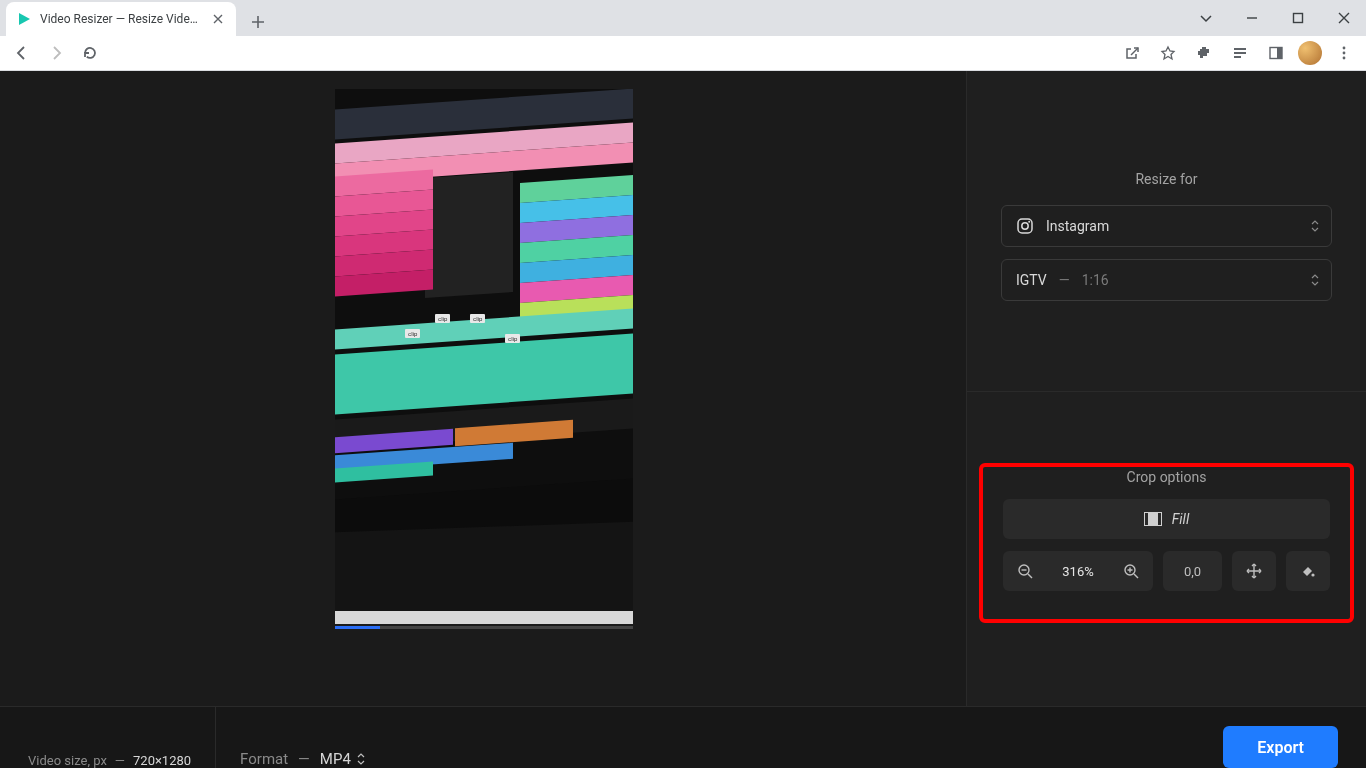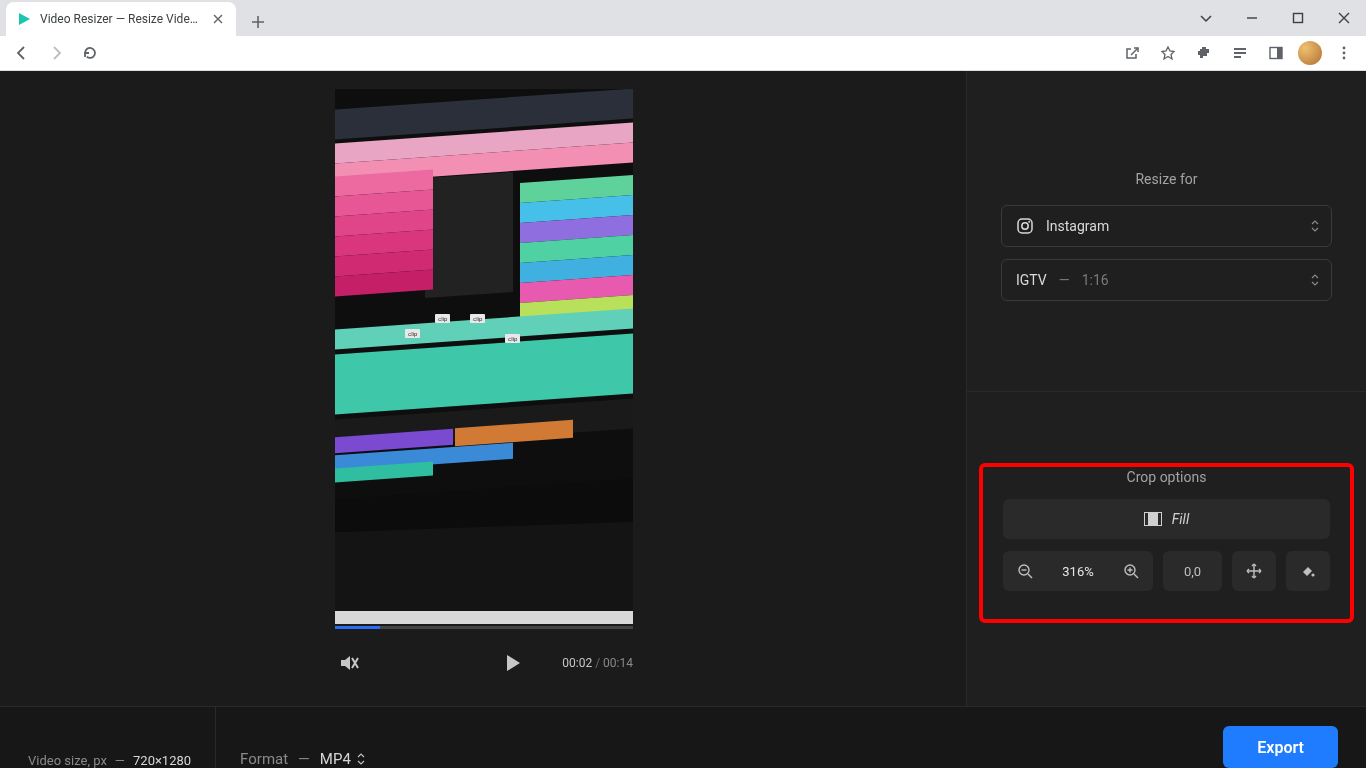--- a/index.html
+++ b/index.html
@@ -230,38 +230,20 @@
 
         <div style="position:absolute;left:0;right:0;top:438px;height:100px;background:#141414;transform:skewY(-2deg);"></div>
         <div style="position:absolute;left:0;right:0;top:522px;height:14px;background:#d8d8d8;"></div>
       </div>
     </div>
 
     <div class="progress-bar">
       <div class="progress-fill"></div>
     </div>
 
-    <div class="player-controls">
-      <div class="pc-btn">
-        <svg width="22" height="22" viewBox="0 0 22 22">
-            <path d="M3 8 H7 L12 4 V18 L7 14 H3 Z" fill="#c7c7c7"></path>
-            <path d="M14 6 L20 16 M20 6 L14 16" stroke="#c7c7c7" stroke-width="2"></path>
-          </svg>
-      </div>
-      <div class="pc-btn pc-play">
-        <svg width="22" height="22" viewBox="0 0 22 22">
-            <polygon points="6,3 19,11 6,19" fill="#c7c7c7"></polygon>
-          </svg>
-      </div>
-      <div class="pc-time">
-        <span>00:02</span>
-        <span style="color:#6a6a6a;"> / </span>
-        <span style="color:#8a8a8a;">00:14</span>
-      </div>
-    </div>
   </div>
 
   <div class="sidebar">
     <div class="resize-section">
       <div class="section-title">Resize for</div>
 
       <div class="select">
         <span>
           <svg width="18" height="18" viewBox="0 0 18 18">
               <rect x="2" y="2" width="14" height="14" rx="4" stroke="#d9d9d9" stroke-width="1.5" fill="none"></rect>

